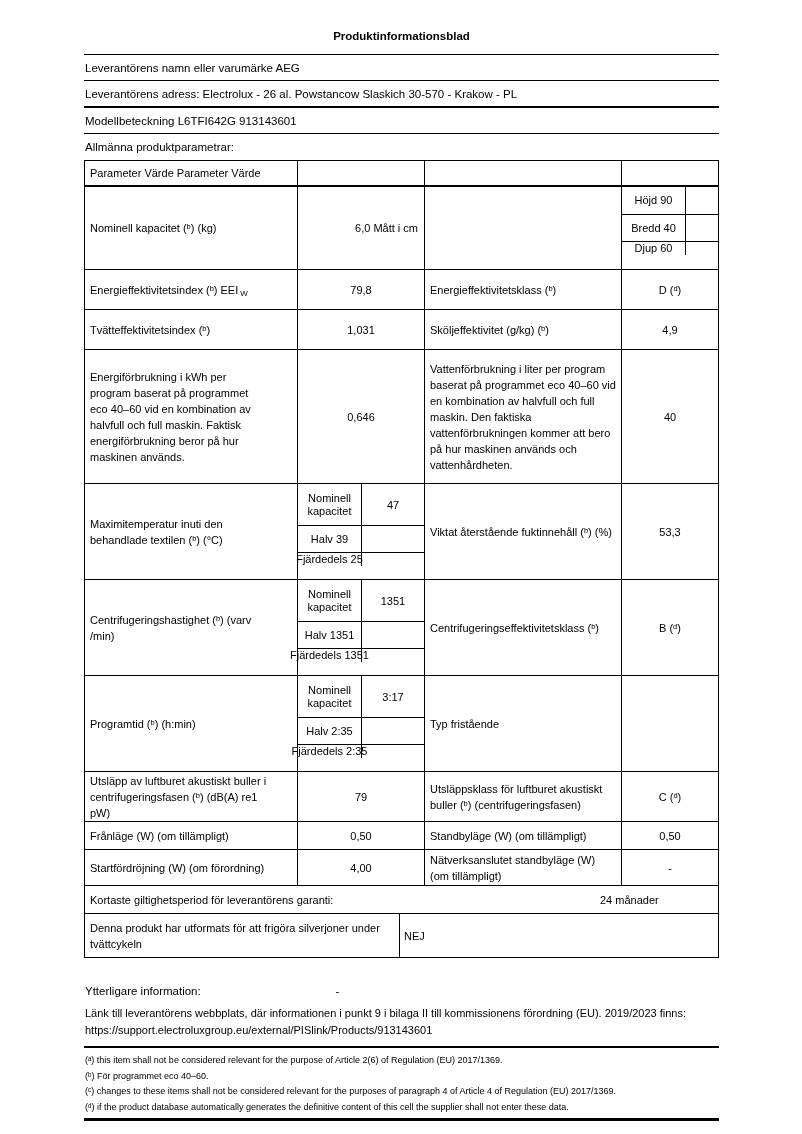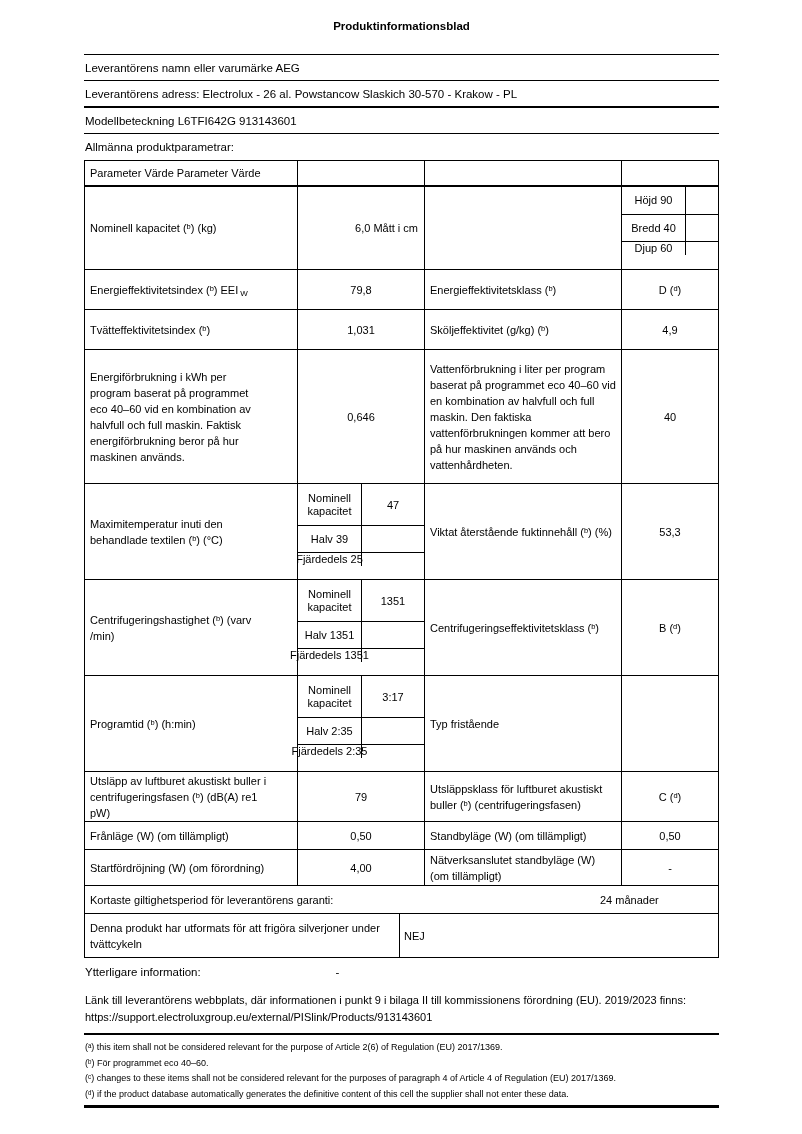--- a/index.html
+++ b/index.html
@@ -10,21 +10,21 @@
     height: 1134px;
     background: #ffffff;
     font-family: "Liberation Sans", "DejaVu Sans", sans-serif;
     color: #000;
     overflow: hidden;
   }
   .content { position: absolute; left: 84px; top: 0; width: 635px; }
 
   .title-row {
     height: 55px;
-    padding-top: 20px;
+    padding-top: 30px;
     text-align: center;
     font-size: 11.5px;
     font-weight: 700;
     border-bottom: 1px solid #000;
   }
   .top-row {
     display: flex; align-items: center;
     font-size: 11.5px;
     height: 26px;
     border-bottom: 1px solid #000;
@@ -67,25 +67,25 @@
   .s2 { flex: 1; display: flex; align-items: center; justify-content: center; }
 
   
   .wlab { flex: 1; display: flex; align-items: center; padding: 0 5px; }
   .wval { width: 121px; display: flex; align-items: center; padding-left: 3px; }
 
   
   .silv-lab { width: 314px; display: flex; align-items: center; padding: 3px 8px 3px 5px; line-height: 16px; }
   .silv-val { flex: 1; border-left: 1px solid #000; display: flex; align-items: center; padding-left: 4px; }
 
-  .more-row { display: flex; align-items: center; font-size: 11.5px; height: 28px; margin-top: 0; padding: 0 1px; }
+  .more-row { display: flex; align-items: center; font-size: 11.5px; height: 28px; margin-top: 19px; padding: 0 1px; }
   .more-lab { width: 189px; }
   .more-val { width: 127px; text-align: center; }
 
-  .link-block { font-size: 11px; line-height: 17px; margin-top: 6px; padding: 0 1px; }
+  .link-block { font-size: 11px; line-height: 17px; padding: 0 1px; }
   .sep2 { border-top: 2px solid #000; margin-top: 7px; }
   .footnotes { font-size: 9px; line-height: 15.5px; padding: 5px 1px 3px; }
   .sep3 { border-top: 3px solid #000; }
 
   .subw { position: relative; top: 4px; font-size: 8px; margin-left: 2px; }
 </style>
 </head>
 <body>
 
 <div class="page">

